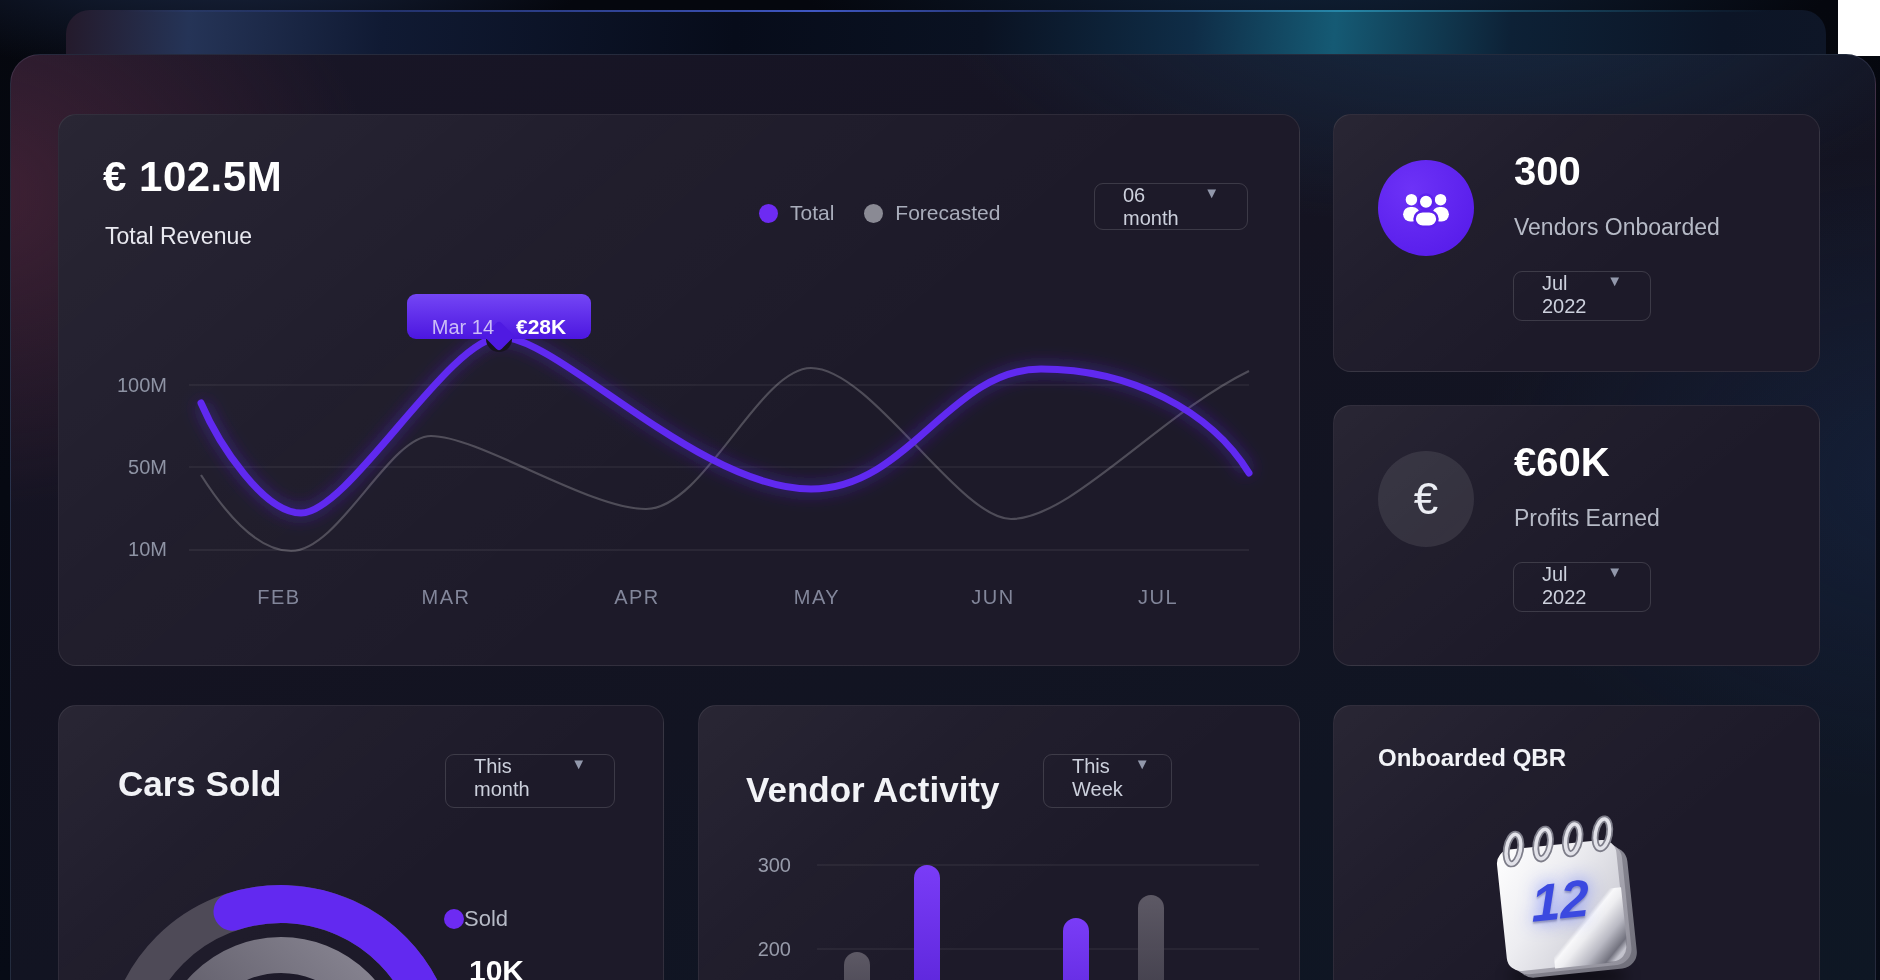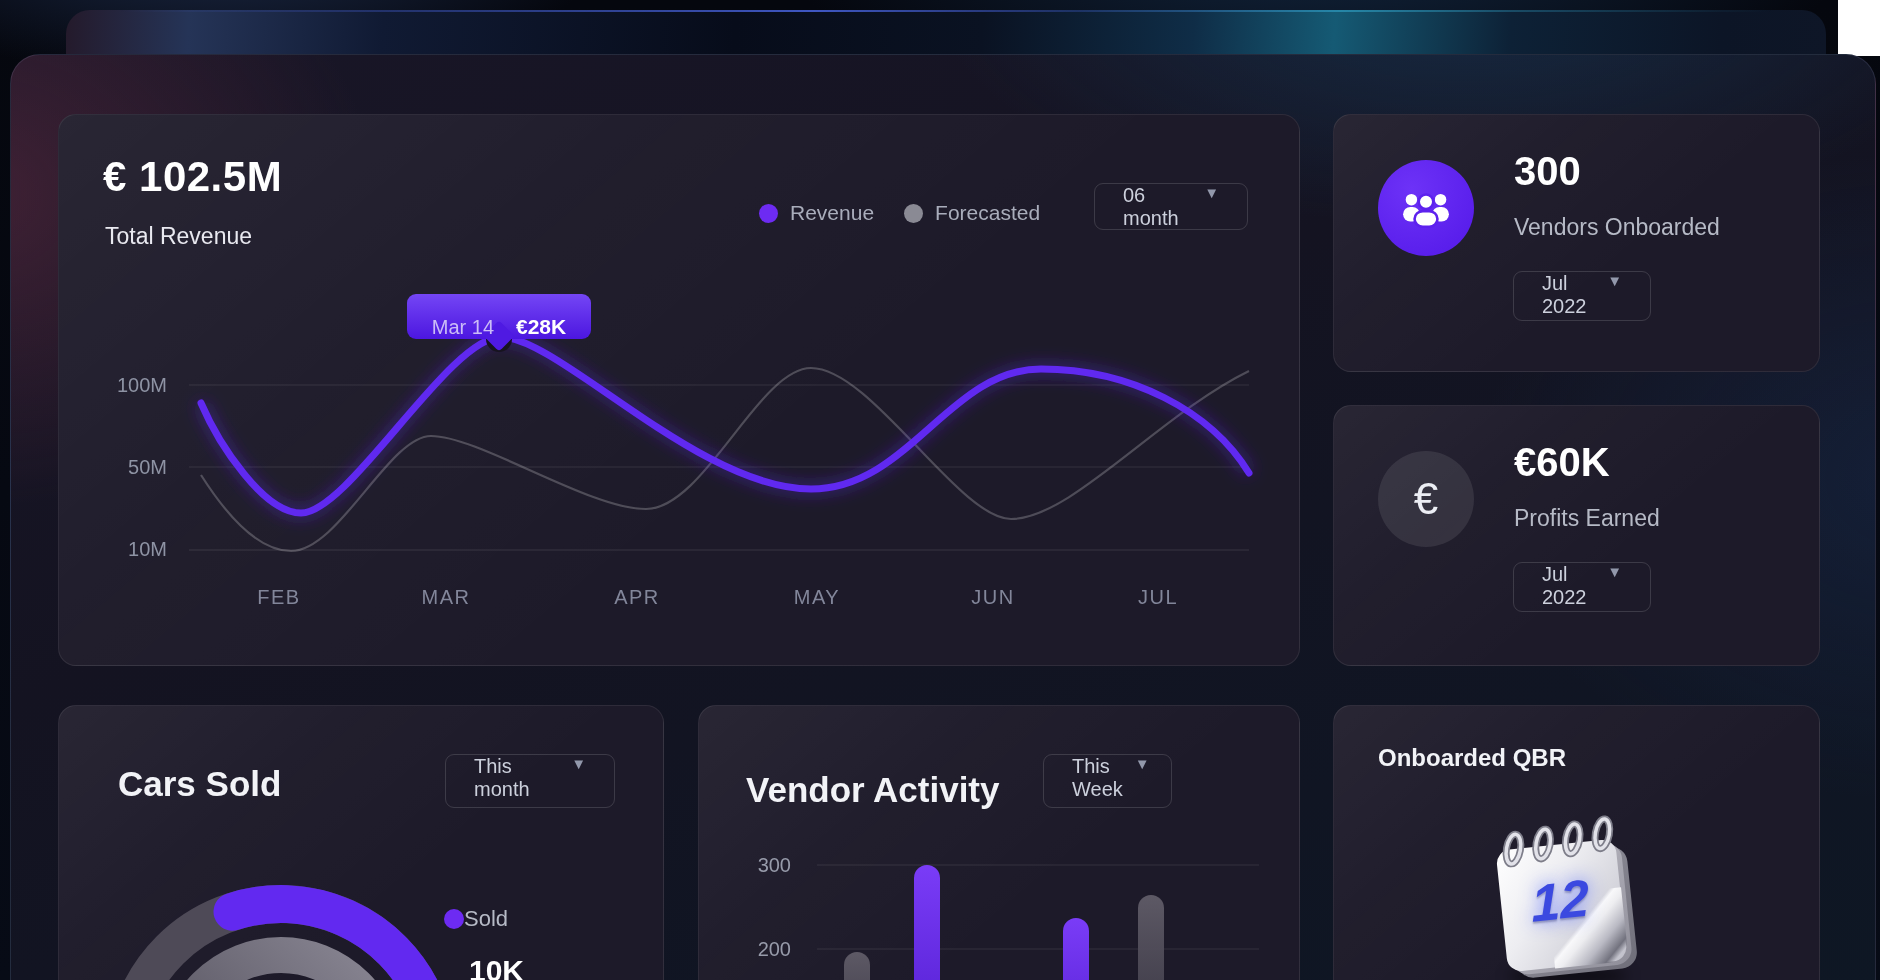--- a/index.html
+++ b/index.html
@@ -119,21 +119,21 @@
   <div class="back-strip"></div>
   <div class="panel"></div>
 
   <div class="card revenue">
     <div class="rev-value">€ 102.5M</div>
     <div class="rev-label">Total Revenue</div>
 
     <div class="legend">
       <div class="legend-item">
         <span class="legend-dot" style="background:#6d2bf2"></span>
-        <span class="legend-text">Revenue</span>
+        <span class="legend-text">Total</span>
       </div>
       <div class="legend-item">
         <span class="legend-dot" style="background:#8a8a94"></span>
         <span class="legend-text">Forecasted</span>
       </div>
     </div>
 
     <div class="dropdown dd-revenue">
       <span>06 month</span>
       <span class="caret">▼</span>

